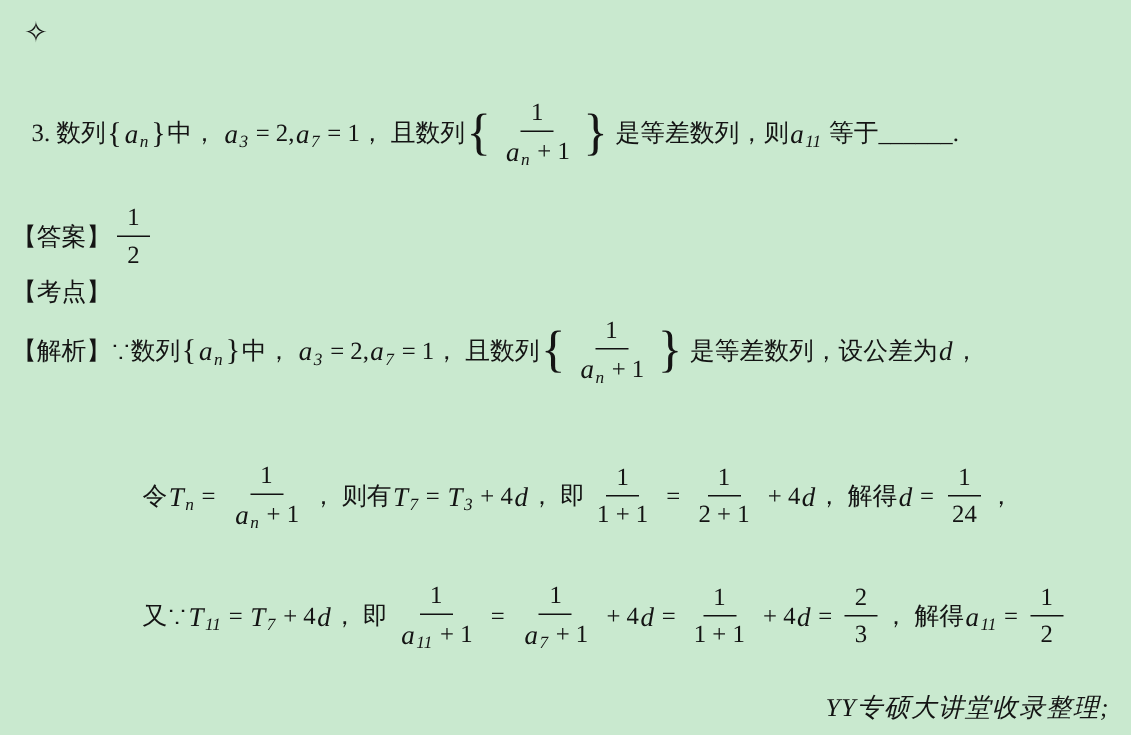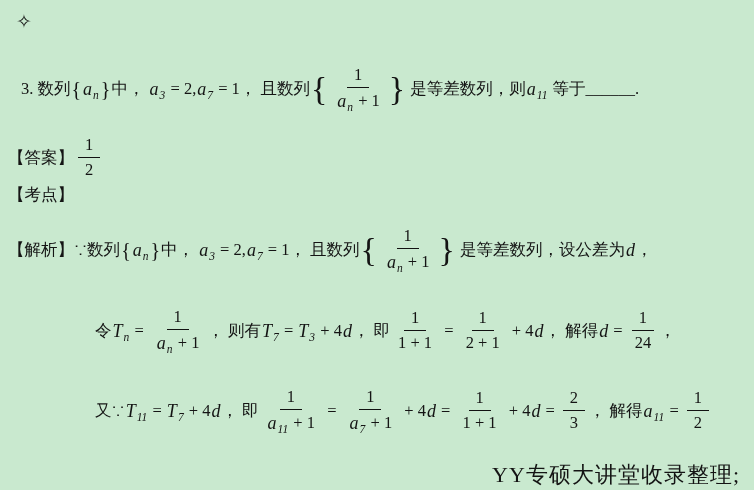--- a/index.html
+++ b/index.html
@@ -17,21 +17,21 @@
     display:flex;align-items:center;
   }
   .diamond{font-weight:normal;font-size:19px;margin-right:7px;}
   .line{
     position:absolute;display:flex;align-items:center;
     font-size:16.5px;white-space:pre;
   }
   .line-problem{top:54px;left:10px;height:70px;margin-left:11px;}
   .line-answer{top:130px;left:8px;height:56px;}
   .line-concept{top:184px;left:8px;height:26px;flex-direction:column;}
-  .line-analysis{top:215px;left:8px;height:70px;font-family:Liberation Serif, serif;}
+  .line-analysis{top:199px;left:8px;height:70px;font-family:Liberation Serif, serif;}
   .line-step1{top:296px;left:95px;height:70px;}
   .line-step2{top:376px;left:95px;height:70px;}
   .txt{white-space:pre;}
   .var{
     font-style:italic;font-size:18px;
     padding:0 1px;white-space:pre;
   }
   .sub{
     display:inline-block;
     font-style:italic;font-size:11.5px;
@@ -48,21 +48,21 @@
     display:flex;align-items:center;justify-content:center;
     border-bottom:1.3px solid #111;
     padding:0 4px 1px 4px;min-width:14px;
   }
   .frac .den{
     display:flex;align-items:center;justify-content:center;
     padding:2px 4px 0 4px;
   }
   .footer{
     position:absolute;right:14px;top:460px;
-    font-size:22px;
+    font-size:17px;font-style:italic;
     letter-spacing:1px;
   }
 </style>
 </head>
 <body>
 
 <div class="page">
   <div class="header">
     <span class="diamond">✧</span>
   </div>

